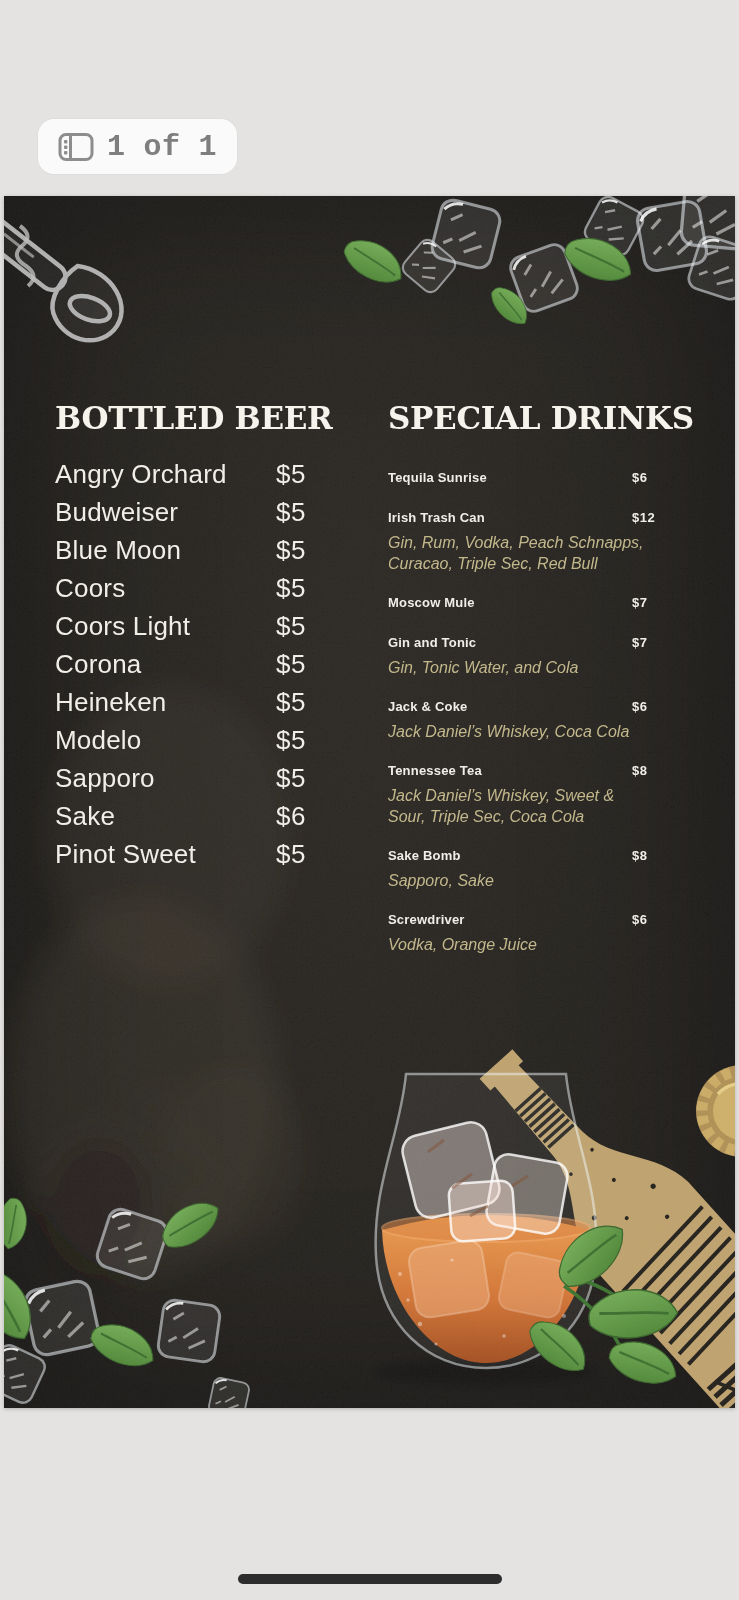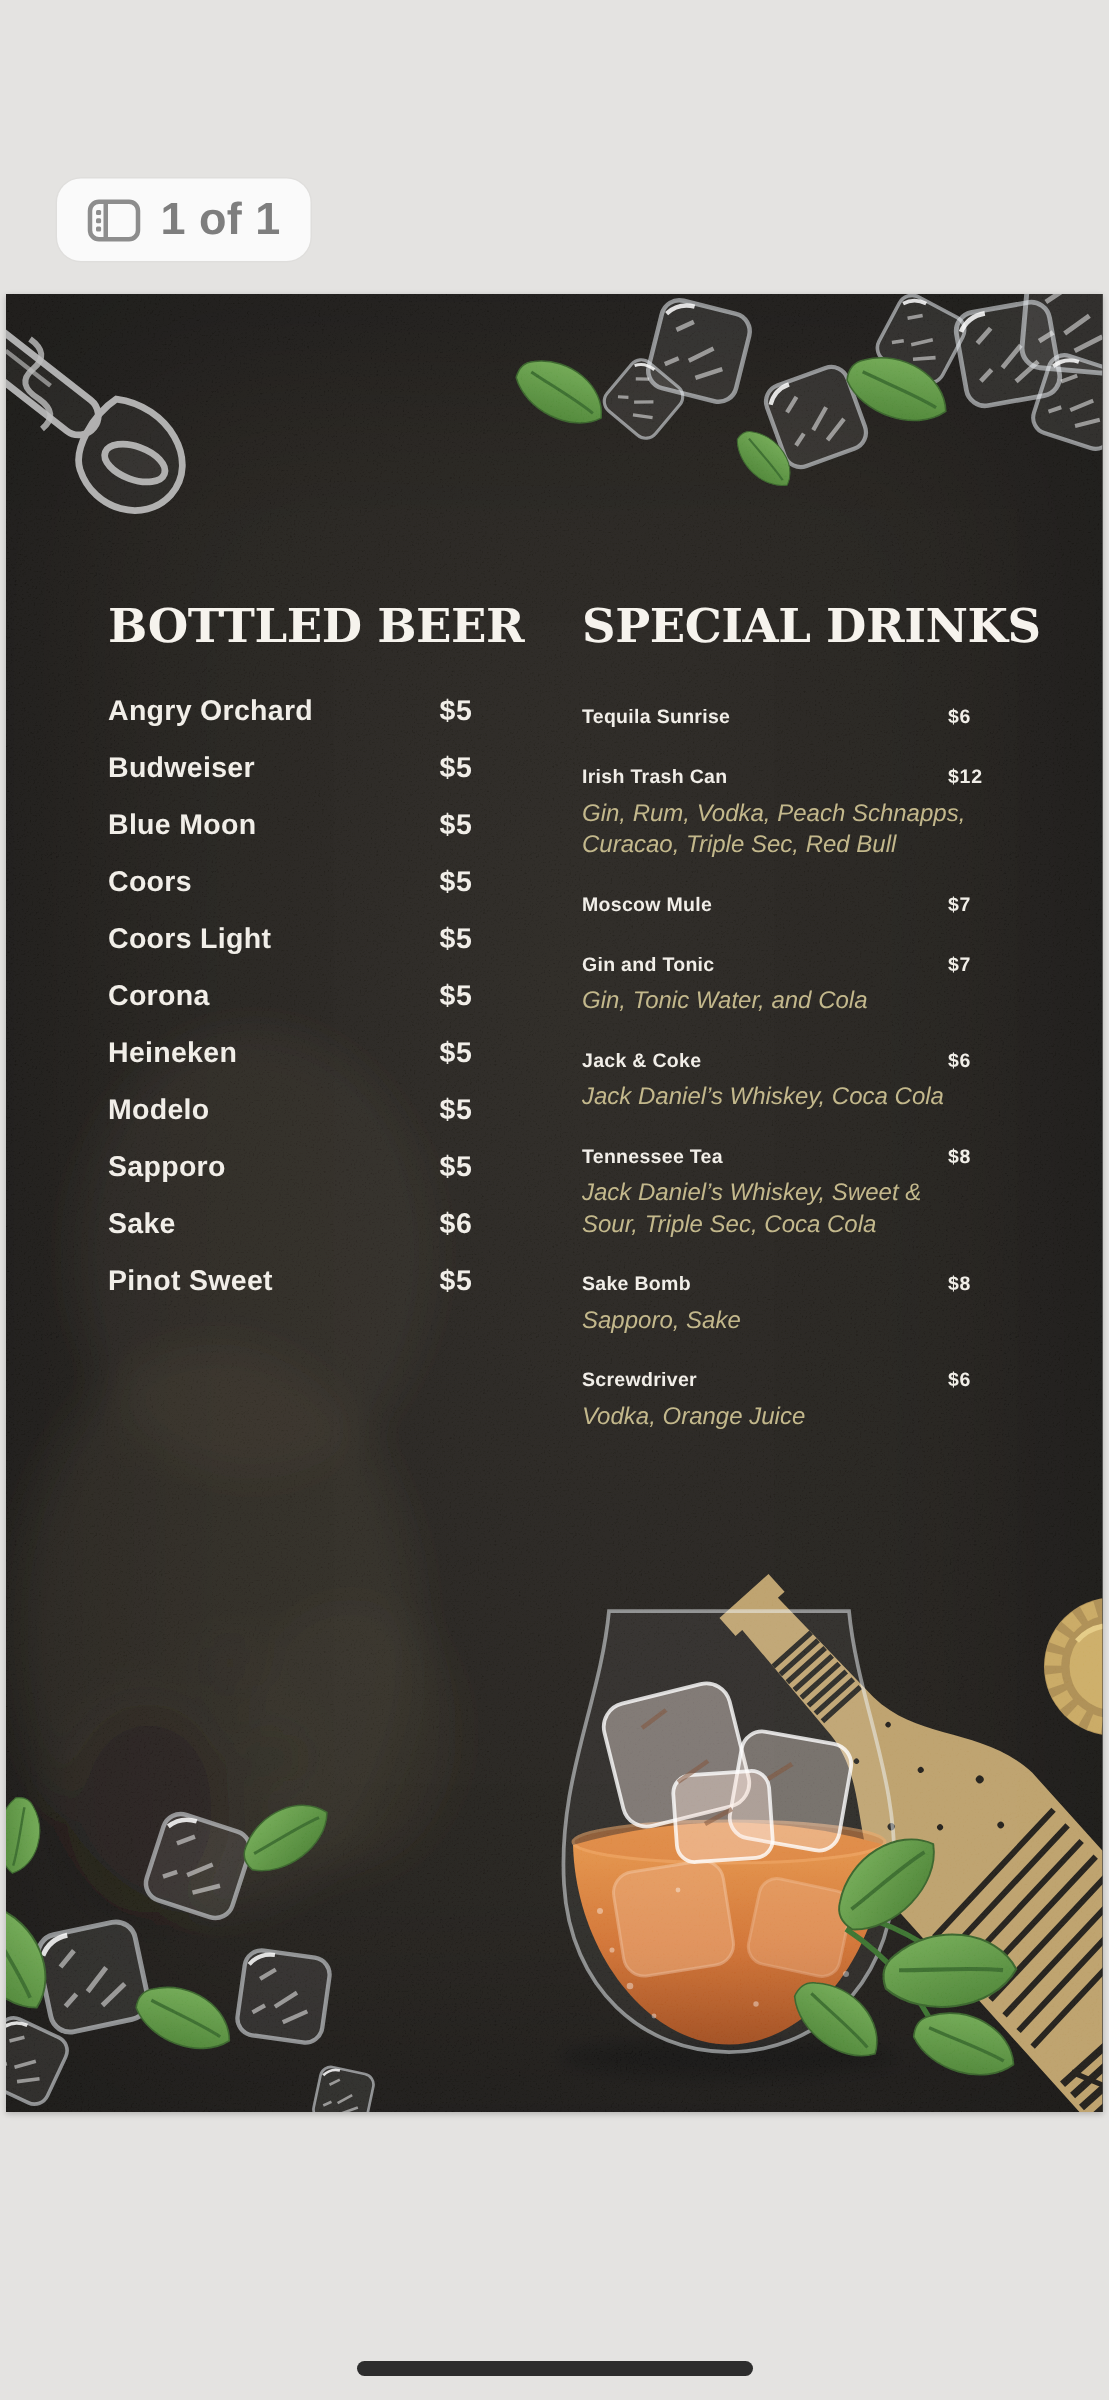--- a/index.html
+++ b/index.html
@@ -2,44 +2,44 @@
 <html><head>
 <meta charset="utf-8">
 <style>
   html,body{margin:0;padding:0;background:#e4e3e1;}
   .screen{position:relative;width:739px;height:1600px;background:#e4e3e1;overflow:hidden;
           font-family:"Liberation Sans",sans-serif;}
 
   
   .page-pill{position:absolute;left:38px;top:119px;height:55px;border-radius:16px;
              background:#fafafa;display:flex;align-items:center;gap:13px;padding:0 20px;
-             box-shadow:0 0 0 1px rgba(0,0,0,0.02);cursor:pointer;}
+             box-shadow:0 0 0 1px rgba(0,0,0,0.02);cursor:pointer;font-family:Liberation Mono, monospace;}
   .pill-icon svg{display:block;}
   .pill-label{font-size:30px;font-weight:600;color:#7e7e7e;letter-spacing:.3px;}
 
   .home-indicator{position:absolute;left:238px;top:1574px;width:264px;height:10px;
                   border-radius:5.5px;background:#2d2d2d;}
 
   
   .menu{position:absolute;left:4px;top:196px;width:731px;height:1212px;
         background:radial-gradient(ellipse at 50% 38%, #1d1a15 0%, #16130f 62%, #120f0b 100%);
         overflow:hidden;
         box-shadow:inset 0 0 150px 40px rgba(0,0,0,0.5), 0 1px 4px rgba(0,0,0,0.22);}
   .menu-art{position:absolute;inset:0;z-index:1;}
   .columns{position:absolute;inset:0;z-index:2;}
 
-  .col-left{position:absolute;left:68px;top:203px;width:283px;}
+  .col-left{position:absolute;left:51px;top:203px;width:283px;}
   .col-right{position:absolute;left:384px;top:203px;width:306px;}
 
   .mhead{margin:0 0 27px 0;font-family:"DejaVu Serif","Liberation Serif",serif;font-weight:700;
          font-size:31px;line-height:38px;letter-spacing:-0.3px;color:#f6f3ed;}
   .col-right .mhead{margin-bottom:29px;}
   .mhead-wine{margin-top:88px;}
 
-  .mrow{display:flex;align-items:baseline;font-size:19px;font-weight:700;color:#f1eee8;
+  .mrow{display:flex;align-items:baseline;font-size:26px;font-weight:400;color:#f1eee8;
         line-height:21px;margin-bottom:17px;letter-spacing:.2px;}
   .mrow .iprice{margin-left:auto;width:62px;letter-spacing:.5px;}
 
   .sitem{margin-bottom:17px;}
   .sline{display:flex;align-items:baseline;font-size:13px;font-weight:700;color:#f1eee8;
          line-height:23px;letter-spacing:.2px;}
   .sline .iprice{margin-left:auto;width:62px;letter-spacing:.5px;}
   .desc{font-size:16px;font-style:italic;color:#c3b88c;line-height:21px;margin-top:3px;
         max-width:258px;font-weight:500;}
 </style>

